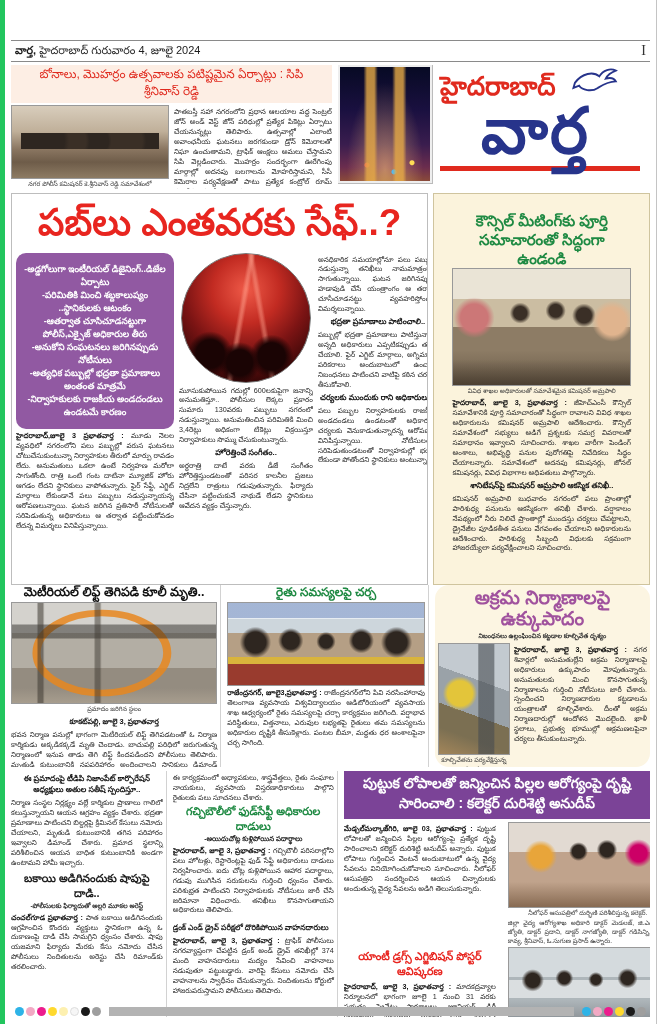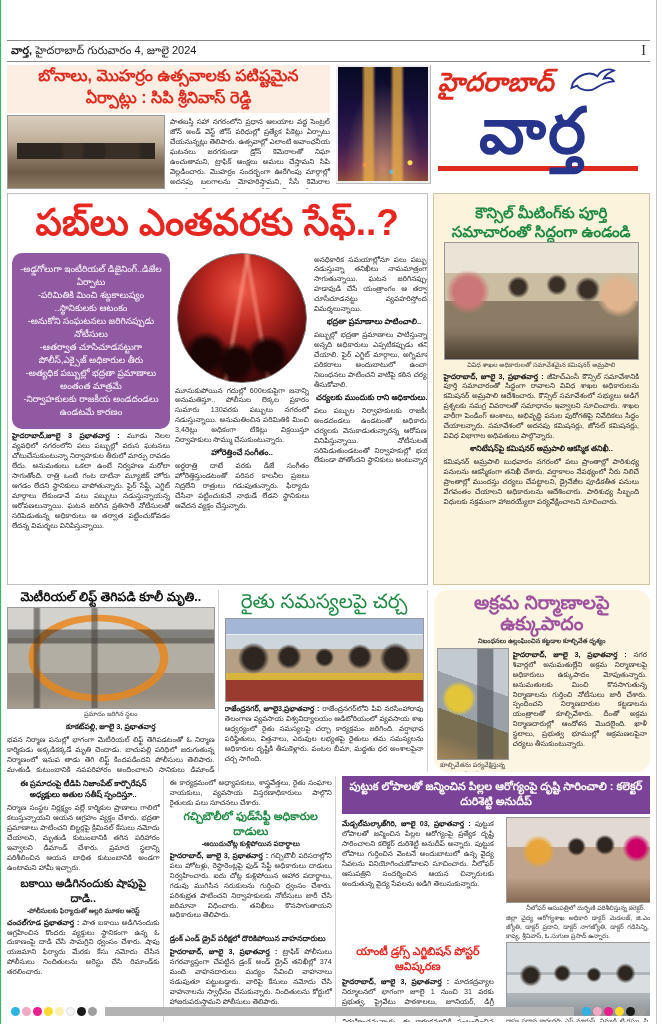--- a/index.html
+++ b/index.html
@@ -1,90 +1,90 @@
 <!DOCTYPE html>
 <html><head>
 <meta charset="utf-8">
 <style>
   html,body{margin:0;padding:0;background:#ffffff;}
   body{width:669px;height:1024px;overflow:hidden;font-family:"Liberation Sans",sans-serif;color:#1c1c1c;}
-  .page{width:657px;height:1024px;padding:40px 6px 0 6px;box-sizing:border-box;border-left:1px solid #22c55e;border-right:1px solid #c4c4c4;position:relative;}
+  .page{width:657px;height:1024px;padding:40px 6px 0 6px;box-sizing:border-box;border-left:5px solid #22c55e;border-right:1px solid #c4c4c4;position:relative;}
   
   .topbar{border-top:1.5px solid #8a8a8a;border-bottom:1px solid #8a8a8a;display:flex;justify-content:space-between;align-items:center;padding:2px 4px;font-size:11px;}
   .topbar .ed b{font-weight:bold;}
   .pageno{font-family:"Liberation Serif",serif;font-size:14px;color:#333;}
   
   .body{font-size:7.2px;line-height:1.38;text-align:justify;color:#2a2a2a;margin:2px 0;}
   .caption{font-size:6.4px;text-align:center;color:#3a3a3a;margin:1px 0;}
   .dl{font-weight:bold;color:#111;}
   .subhead{font-weight:bold;font-size:7.8px;text-align:center;margin:3px 0 1px 0;color:#111;}
   .col{overflow:hidden;}
   .photo{position:relative;width:100%;border:1px solid #999;box-sizing:border-box;}
   
   .row1{display:flex;gap:6px;height:124px;margin-top:3px;}
   .bonalu{width:330px;overflow:hidden;}
-  .bonalu .hl{background:#fdeee4;color:#e02a1e;font-weight:bold;font-size:16px;padding:2px 18px;text-align:center;}
+  .bonalu .hl{background:#fdeee4;color:#e02a1e;font-weight:normal;font-size:12px;padding:2px 18px;text-align:center;}
   .bonalu .cols{display:flex;gap:5px;margin-top:2px;}
   .bonalu .pcol{width:158px;flex:none;}
   .ph-meeting1{height:74px;background:linear-gradient(180deg,#d8cdbc 0%,#c0b09a 35%,#8a7661 60%,#6e5c49 78%,#8d7b63 100%);}
   .ph-meeting1:after{content:"";position:absolute;left:6%;right:6%;top:38%;height:22%;background:radial-gradient(circle at 12% 50%,#2e2620 22%,transparent 26%),radial-gradient(circle at 32% 50%,#3a2f26 22%,transparent 26%),radial-gradient(circle at 52% 50%,#2e2620 22%,transparent 26%),radial-gradient(circle at 72% 50%,#3a2f26 22%,transparent 26%),radial-gradient(circle at 90% 50%,#2e2620 22%,transparent 26%);}
   
   .masthead{width:321px;display:flex;gap:8px;align-items:flex-start;overflow:hidden;}
   .ph-charminar{width:94px;height:118px;flex:none;border:2px solid #eee;box-shadow:0 0 0 1px #bbb;background:linear-gradient(180deg,#070a24 0%,#1a1040 38%,#3a1d4e 68%,#6b2d4e 88%,#8a4a3a 100%),radial-gradient(ellipse at 50% 90%,rgba(255,190,70,.55),transparent 60%);background-blend-mode:screen;position:relative;}
   .ph-charminar:after{content:"";position:absolute;inset:0;background:linear-gradient(90deg,transparent 26%,rgba(230,170,70,.8) 30% 38%,transparent 42% 58%,rgba(230,170,70,.8) 62% 70%,transparent 74%),radial-gradient(circle at 30% 86%,#e65 2px,transparent 3px),radial-gradient(circle at 60% 92%,#4bf 2px,transparent 3px),radial-gradient(circle at 80% 84%,#fd5 2px,transparent 3px);}
   .mh-right{flex:1;}
-  .mh-cityrow{display:flex;align-items:center;gap:16px;font-style:italic;}
+  .mh-cityrow{display:flex;align-items:flex-end;gap:16px;}
   .mh-city{color:#e02a1e;font-weight:bold;font-size:26px;line-height:1;}
   .mh-title{color:#27348b;font-weight:bold;font-size:64px;line-height:.95;letter-spacing:2px;margin-top:2px;margin-left:41px;}
   .mh-underline{height:5px;background:#e02a1e;width:200px;margin-top:4px;}
   
   .row2{display:flex;gap:5px;height:392px;margin-top:4px;}
   .feature{width:430px;border:1px solid #bdbdbd;box-sizing:border-box;padding:4px;overflow:hidden;}
   .pub-hl{color:#e8251f;font-weight:bold;font-size:37px;text-align:center;line-height:1.15;margin:4px 0 8px 0;}
   .feature .fcols{display:flex;gap:5px;}
   .fcol1{width:158px;flex:none;}
   .fcol2{width:134px;flex:none;}
   .fcol3{width:120px;flex:none;}
-  .bulletbox{background:#9159a2;border-radius:10px;color:#fff;font-weight:normal;font-size:9px;line-height:1.45;text-align:center;padding:10px 8px;}
+  .bulletbox{background:#9159a2;border-radius:10px;color:#fff;font-weight:bold;font-size:9px;line-height:1.45;text-align:center;padding:10px 8px;}
   .ph-crowd{width:128px;height:128px;border-radius:50%;margin:0 auto 3px auto;border:1px solid #777;background:radial-gradient(circle at 50% 28%,#ef5a48 0%,#c22b22 30%,#7c1414 55%,#3c0808 80%,#1d0303 100%);position:relative;overflow:hidden;}
   .ph-crowd:after{content:"";position:absolute;inset:0;background:radial-gradient(circle at 22% 78%,#1a0404 10%,transparent 16%),radial-gradient(circle at 45% 85%,#1a0404 10%,transparent 16%),radial-gradient(circle at 70% 80%,#1a0404 10%,transparent 16%),linear-gradient(100deg,transparent 44%,rgba(255,160,140,.5) 46% 47%,transparent 49%),linear-gradient(80deg,transparent 58%,rgba(255,160,140,.45) 60% 61%,transparent 63%);}
   
-  .council{width:222px;background:#fbf3dc;border:1px solid #cfc49e;box-sizing:border-box;padding:10px;overflow:hidden;}
+  .council{width:222px;background:#fbf3dc;border:1px solid #cfc49e;box-sizing:border-box;padding:18px;overflow:hidden;}
   .council .hl{color:#1f8a43;font-weight:bold;font-size:15px;text-align:center;line-height:1.25;}
   .council .sub{color:#111;font-weight:bold;font-size:11.5px;text-align:center;margin:3px 0;}
   .ph-council{height:118px;background:linear-gradient(180deg,#eae4d6 0 26%,#cbbda2 26% 50%,#8d7c65 50% 78%,#5f5242 100%);}
   .ph-council:after{content:"";position:absolute;inset:0;background:radial-gradient(circle at 12% 42%,#c77 8%,transparent 12%),radial-gradient(circle at 90% 45%,#e0b48e 8%,transparent 12%),radial-gradient(circle at 38% 38%,#3a2f26 5%,transparent 8%),radial-gradient(circle at 58% 36%,#3a2f26 5%,transparent 8%),radial-gradient(circle at 74% 40%,#3a2f26 5%,transparent 8%),linear-gradient(180deg,transparent 70%,rgba(40,30,20,.35) 100%);}
   
-  .row3{display:flex;gap:6px;height:182px;margin-top:5px;}
+  .row3{display:flex;gap:6px;height:182px;}
   .c-lift{width:215px;border-right:1px solid #d2d2d2;padding-right:3px;}
   .c-farm{width:206px;border-right:1px solid #d2d2d2;padding-right:3px;}
   .c-demo{width:224px;background:#fcf5e2;padding:2px 3px;box-sizing:border-box;border-radius:14px;}
   .lift-hl{font-weight:bold;font-size:12.5px;text-align:center;color:#111;}
   .ph-lift{height:102px;background:linear-gradient(180deg,#d4d2cd 0 30%,#b3aea4 30% 65%,#948c80 65% 85%,#a79d8e 100%);}
   .ph-lift:after{content:"";position:absolute;inset:0;background:linear-gradient(90deg,transparent 12%,rgba(60,55,48,.55) 13% 15%,transparent 16% 40%,rgba(60,55,48,.5) 41% 43%,transparent 44%),linear-gradient(0deg,transparent 64%,rgba(30,28,25,.45) 65% 78%,transparent 79%);}
-  .farm-hl{color:#1f8a43;font-weight:normal;font-size:20px;text-align:center;}
+  .farm-hl{color:#1f8a43;font-weight:bold;font-size:12px;text-align:center;}
   .ph-dais{height:84px;background:linear-gradient(180deg,#e7edf2 0 20%,#cdd6dc 20% 36%,#b59f85 36% 66%,#d9b43c 66% 74%,#993b2e 74% 100%);}
   .ph-dais:after{content:"";position:absolute;inset:0;background:radial-gradient(circle at 14% 48%,#2e2620 6%,transparent 9%),radial-gradient(circle at 32% 46%,#2e2620 6%,transparent 9%),radial-gradient(circle at 50% 47%,#2e2620 6%,transparent 9%),radial-gradient(circle at 68% 46%,#2e2620 6%,transparent 9%),radial-gradient(circle at 86% 48%,#2e2620 6%,transparent 9%),linear-gradient(180deg,rgba(40,80,160,.35) 0 18%,transparent 18%);}
   .demo-hl{color:#a0529e;font-weight:bold;font-size:19px;text-align:center;line-height:1.1;margin:1px 0 2px 0;}
   .demo-strap{font-size:6.4px;font-weight:bold;text-align:center;color:#333;margin-bottom:2px;}
   .demo-flex{display:flex;gap:4px;}
   .demo-photo-col{width:72px;flex:none;}
   .ph-dozer{height:112px;background:linear-gradient(200deg,#c3cad0 0 35%,#9aa2a8 35% 62%,#7b6f52 62% 80%,#a3865a 100%);}
   .ph-dozer:after{content:"";position:absolute;inset:0;background:radial-gradient(circle at 30% 45%,#e3c53a 16%,transparent 22%),linear-gradient(90deg,transparent 55%,rgba(70,75,80,.6) 57% 78%,transparent 80%);}
   
   .row4{display:flex;gap:6px;height:246px;margin-top:4px;justify-content:center;}
   .c4a{width:158px;border-right:1px solid #d2d2d2;padding-right:3px;}
   .c4b{width:168px;border-right:1px solid #d2d2d2;padding-right:3px;}
   .c4c{width:319px;}
   .shop-hl{font-weight:bold;font-size:11px;text-align:center;margin-top:4px;}
   .shop-sub{font-size:6.6px;font-weight:bold;text-align:center;color:#333;}
   .gachi-hl{color:#1f8a43;font-weight:bold;font-size:11px;text-align:center;margin-top:2px;}
   .gachi-sub{font-size:7px;font-weight:bold;text-align:center;}
-  .drunk-lead{font-weight:bold;font-size:7.6px;margin-top:14px;}
-  .banner{background:#7b4397;color:#fff;font-weight:bold;font-size:11px;text-align:center;padding:4px 3px;margin-bottom:3px;}
+  .drunk-lead{font-weight:bold;font-size:7.6px;margin-top:8px;}
+  .banner{background:#7b4397;color:#fff;font-weight:bold;font-size:14px;text-align:center;padding:4px 3px;margin-bottom:3px;}
   .c4c-flex{display:flex;gap:12px;}
   .c4c-left{width:152px;flex:none;}
   .c4c-right{width:160px;flex:none;}
   .ph-hospital{height:86px;background:linear-gradient(180deg,#e2dad2 0 35%,#c0a38c 35% 70%,#876a52 100%);}
   .ph-hospital:after{content:"";position:absolute;inset:0;background:radial-gradient(circle at 20% 40%,#e8a53a 8%,transparent 12%),radial-gradient(circle at 44% 34%,#2e2620 6%,transparent 9%),radial-gradient(circle at 62% 32%,#2e2620 6%,transparent 9%),radial-gradient(circle at 82% 36%,#c06 6%,transparent 10%);}
   .antidrug-hl{color:#e8251f;font-weight:bold;font-size:11px;text-align:center;margin:3px 0 1px 0;}
   .ph-posters{height:74px;background:linear-gradient(180deg,#d4dadd 0 40%,#aeb6ba 40% 72%,#8c9297 100%);}
   .ph-posters:after{content:"";position:absolute;inset:0;background:radial-gradient(circle at 15% 45%,#2e2620 5%,transparent 8%),radial-gradient(circle at 35% 42%,#2e2620 5%,transparent 8%),radial-gradient(circle at 55% 44%,#2e2620 5%,transparent 8%),radial-gradient(circle at 75% 42%,#2e2620 5%,transparent 8%),linear-gradient(0deg,transparent 30%,rgba(255,255,255,.55) 31% 55%,transparent 56%);}
   
   .marks{position:absolute;left:10px;right:10px;bottom:8px;display:flex;align-items:center;gap:2px;}
@@ -134,22 +134,22 @@
   </div>
 
   <div class="row2">
     <div class="feature col">
       <div class="pub-hl">పబ్‌లు ఎంతవరకు సేఫ్..?</div>
       <div class="fcols">
         <div class="fcol1 col">
           <div class="bulletbox">
             <div>-అడ్డగోలుగా ఇంటీరియల్ డిజైనింగ్..డిజేల ఏర్పాటు</div>
             <div>-పరిమితికి మించి శబ్దకాలుష్యం ..స్థానికులకు ఆటంకం</div>
+            <div>-ఆతర్వాత చూసిచూడనట్టుగా పోలీస్,ఎక్సైజ్ అధికారుల తీరు</div>
             <div>-అనుకోని సంఘటనలు జరిగినప్పుడు నోటీసులు</div>
-            <div>-ఆతర్వాత చూసిచూడనట్టుగా పోలీస్,ఎక్సైజ్ అధికారుల తీరు</div>
             <div>-అత్యధిక పబ్బుల్లో భద్రతా ప్రమాణాలు అంతంత మాత్రమే</div>
             <div>-నిర్వాహకులకు రాజకీయ అండదండలు ఉండటమే కారణం</div>
           </div>
           <p class="body"><b class="dl">హైదరాబాద్,జూలై 3 ప్రభాతవార్త :</b> <span>మూడు నెలల వ్యవధిలో నగరంలోని పలు పబ్బుల్లో వరుస ఘటనలు చోటుచేసుకుంటున్నా నిర్వాహకుల తీరులో మార్పు రావడం లేదు. అనుమతులు ఒకలా ఉంటే నిర్వహణ మరోలా సాగుతోంది. రాత్రి ఒంటి గంట దాటినా మ్యూజిక్ హోరు ఆగడం లేదని స్థానికులు వాపోతున్నారు. ఫైర్ సేఫ్టీ, ఎగ్జిట్ మార్గాలు లేకుండానే పలు పబ్బులు నడుస్తున్నాయన్న ఆరోపణలున్నాయి. ఘటన జరిగిన ప్రతిసారీ నోటీసులతో సరిపెడుతున్న అధికారులు ఆ తర్వాత పట్టించుకోవడం లేదన్న విమర్శలు వినిపిస్తున్నాయి.</span></p>
         </div>
         <div class="fcol2 col">
           <div class="ph-crowd"></div>
           <p class="body">మూసుకుపోయిన గదుల్లో 600లకుపైగా జనాన్ని అనుమతిస్తూ.. పోలీసుల లెక్కల ప్రకారం సుమారు 130వరకు పబ్బులు నగరంలో నడుస్తున్నాయి. అనుమతించిన పరిమితికి మించి 3,4రెట్లు అధికంగా టికెట్లు విక్రయిస్తూ నిర్వాహకులు సొమ్ము చేసుకుంటున్నారు.</p>
           <div class="subhead">హోరెత్తించే సంగీతం..</div>
           <p class="body">అర్ధరాత్రి దాటే వరకు డీజే సంగీతం హోరెత్తిస్తుండటంతో పరిసర కాలనీల ప్రజలు నిద్రలేని రాత్రులు గడుపుతున్నారు. ఫిర్యాదు చేసినా పట్టించుకునే నాథుడే లేడని స్థానికులు ఆవేదన వ్యక్తం చేస్తున్నారు.</p>

